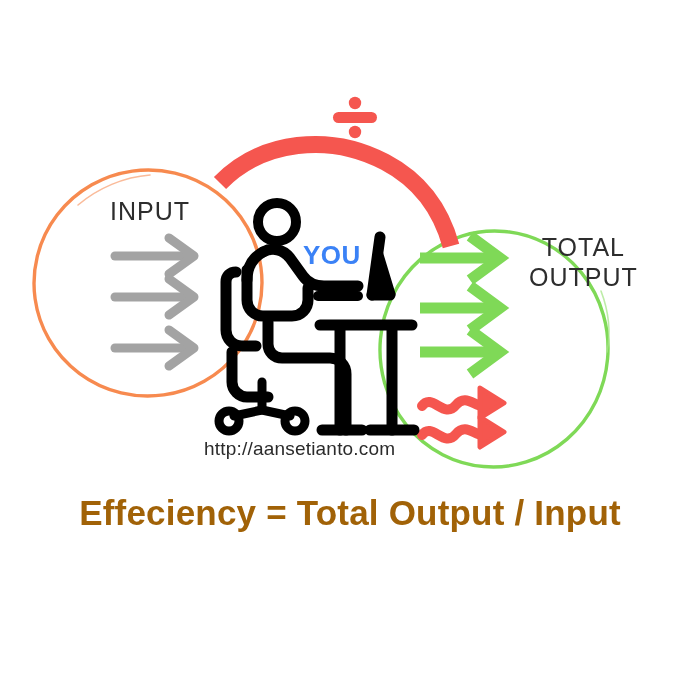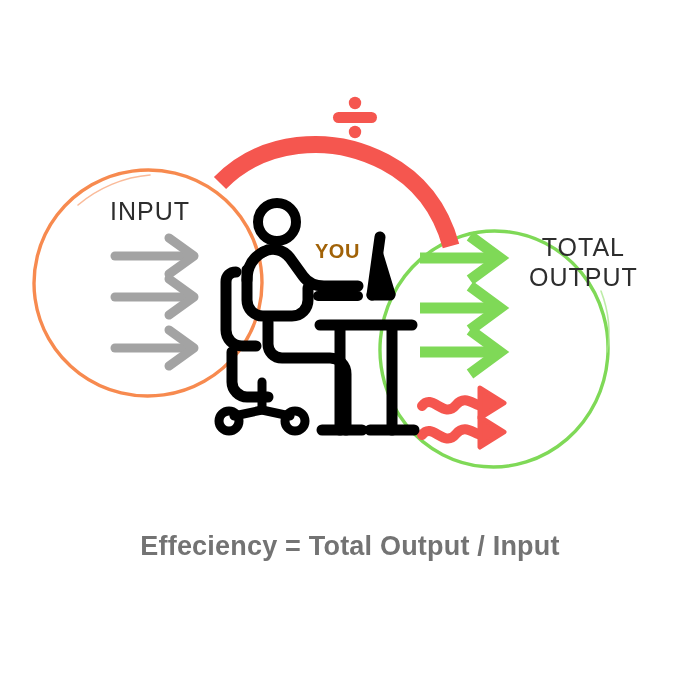--- a/index.html
+++ b/index.html
@@ -40,45 +40,44 @@
     top: 197px;
     font-size: 25px;
   }
   #output-label {
     left: 529px;
     top: 233px;
     font-size: 25px;
     text-align: center;
   }
   #you-label {
-    left: 315px;
+    left: 303px;
     top: 240px;
-    font-size: 20px;
+    font-size: 26px;
     font-weight: 700;
     letter-spacing: 0.5px;
-    color: #a16207;
+    color: #3b82f6;
   }
   #site-url {
     left: 204px;
     top: 438px;
     font-size: 19px;
     font-weight: 400;
     letter-spacing: 0.2px;
     color: #2b2b2b;
   }
   #formula {
     left: 0;
     top: 492px;
     width: 700px;
     text-align: center;
-    font-size: 27px;
+    font-size: 35px;
     font-weight: 700;
     letter-spacing: 0.2px;
-    color: #737373;
-    margin-top: 39px;
+    color: #a16207;
   }
 </style>
 </head>
 <body>
 
 <div id="stage">
 
   <svg id="diagram" viewBox="0 0 700 700">
 
     <g>
@@ -184,16 +183,17 @@
     </g>
   </svg>
 
   <div class="label" id="input-label">INPUT</div>
 
   <div class="label" id="output-label">TOTAL
 OUTPUT</div>
 
   <div class="label" id="you-label">YOU</div>
 
+  <div class="label" id="site-url">http://aansetianto.com</div>
 
   <div class="label" id="formula">Effeciency = Total Output / Input</div>
 
 </div>
 
 </body></html>

